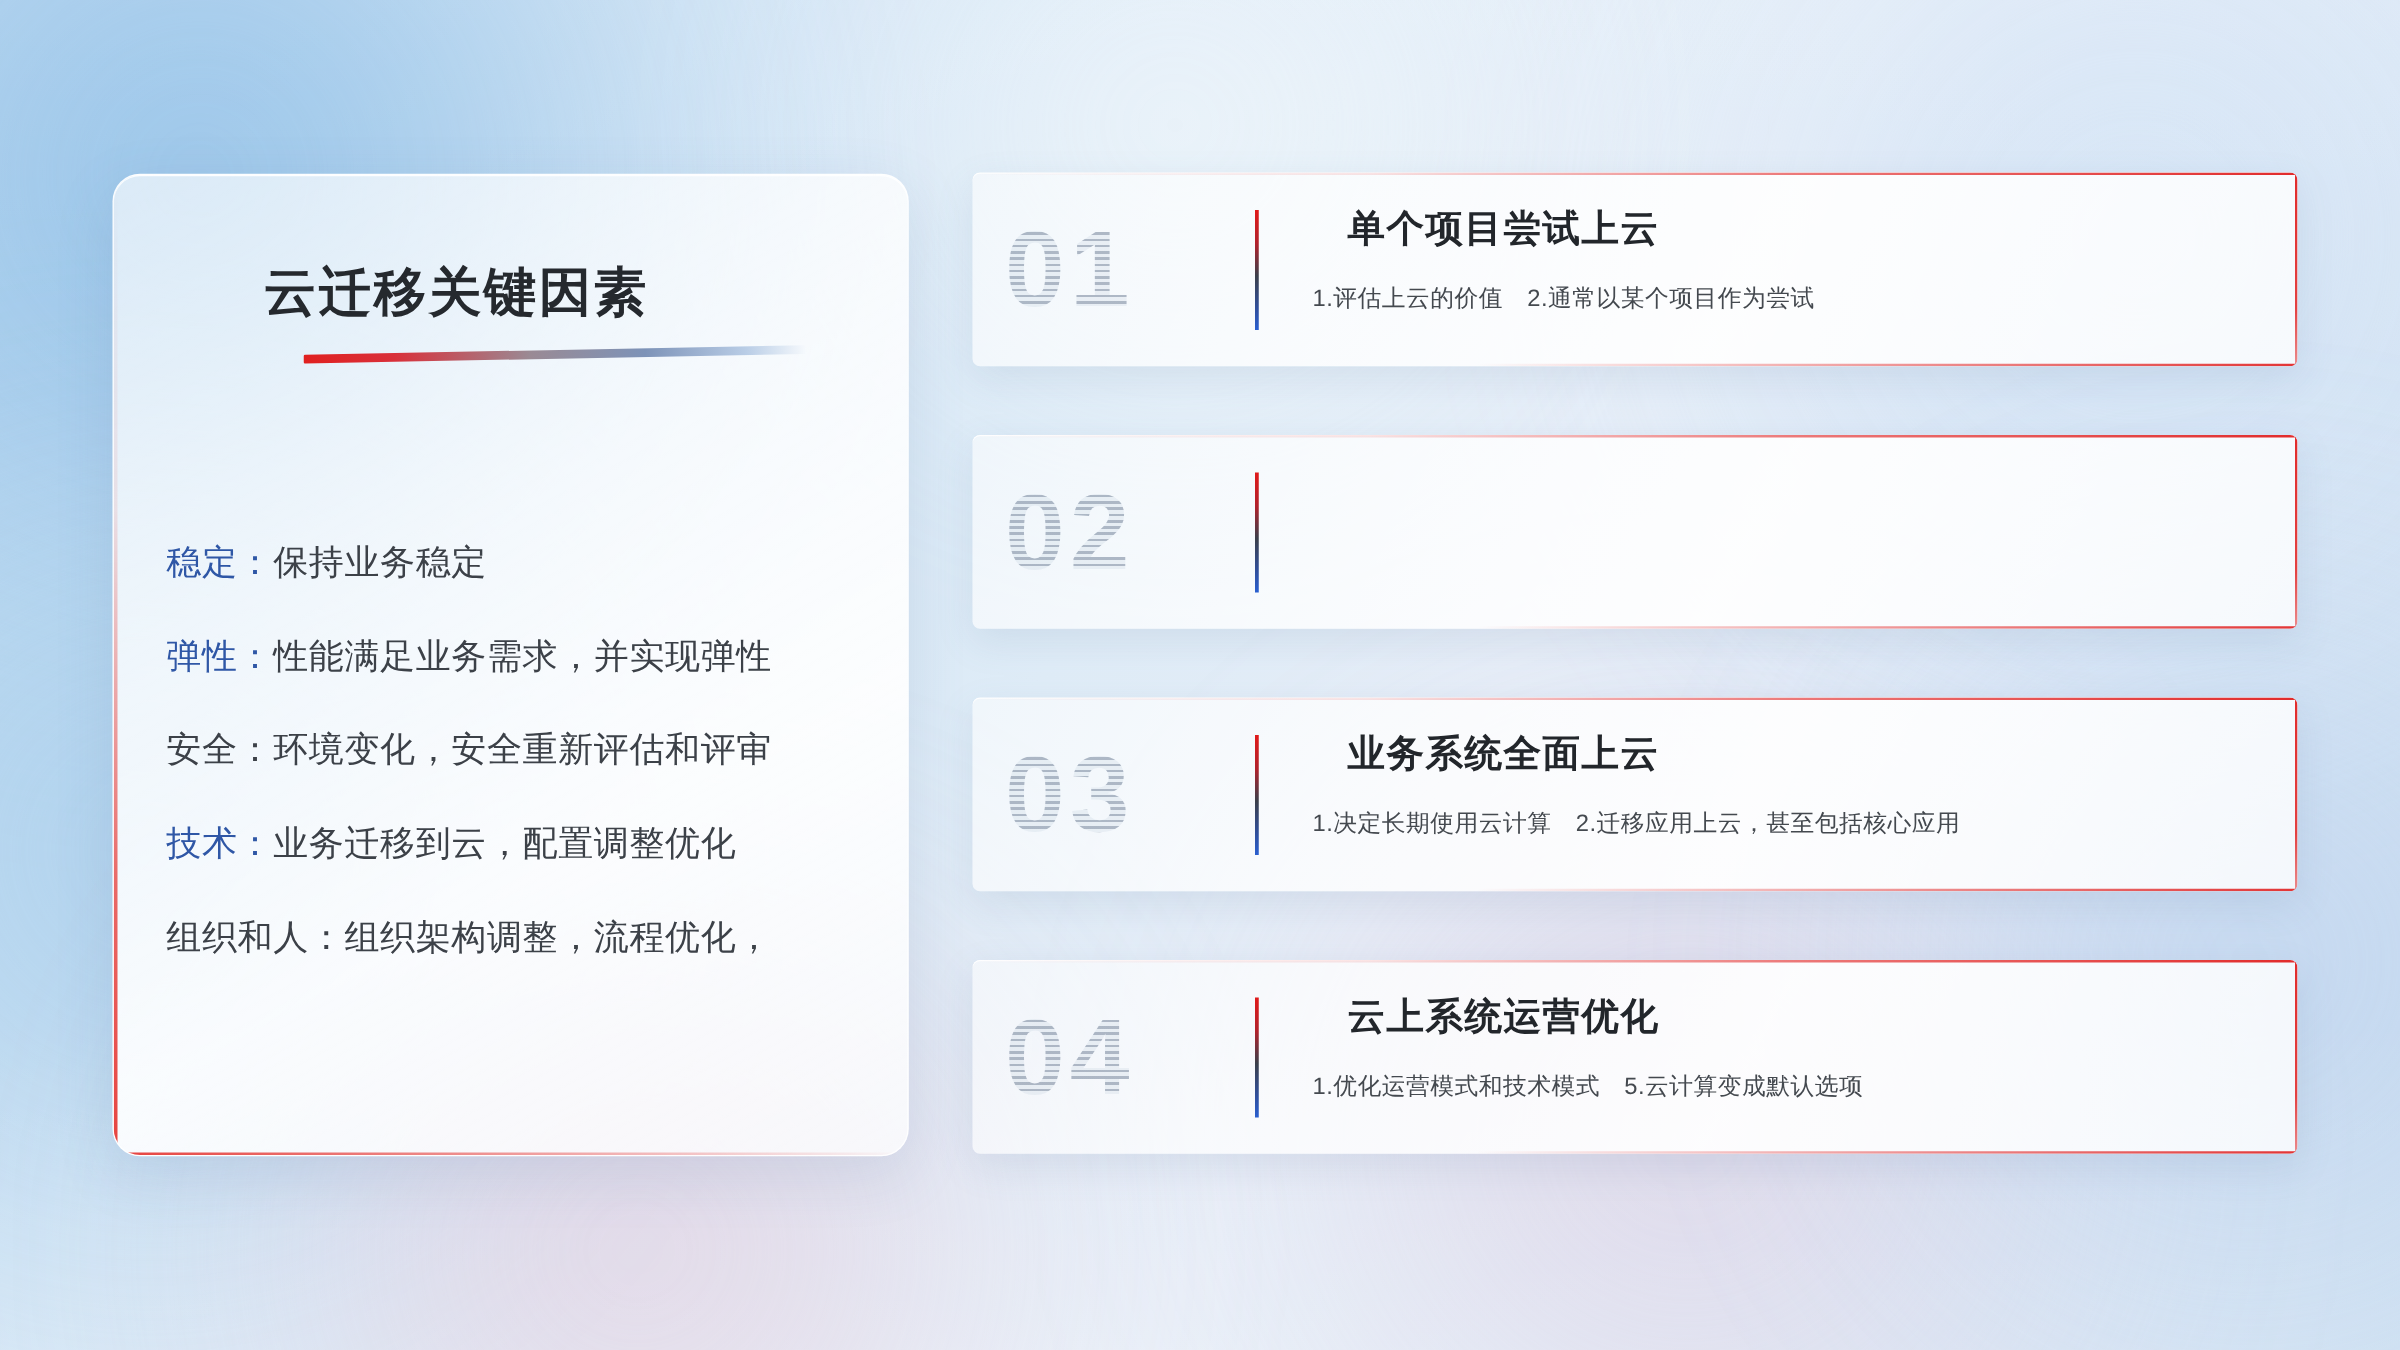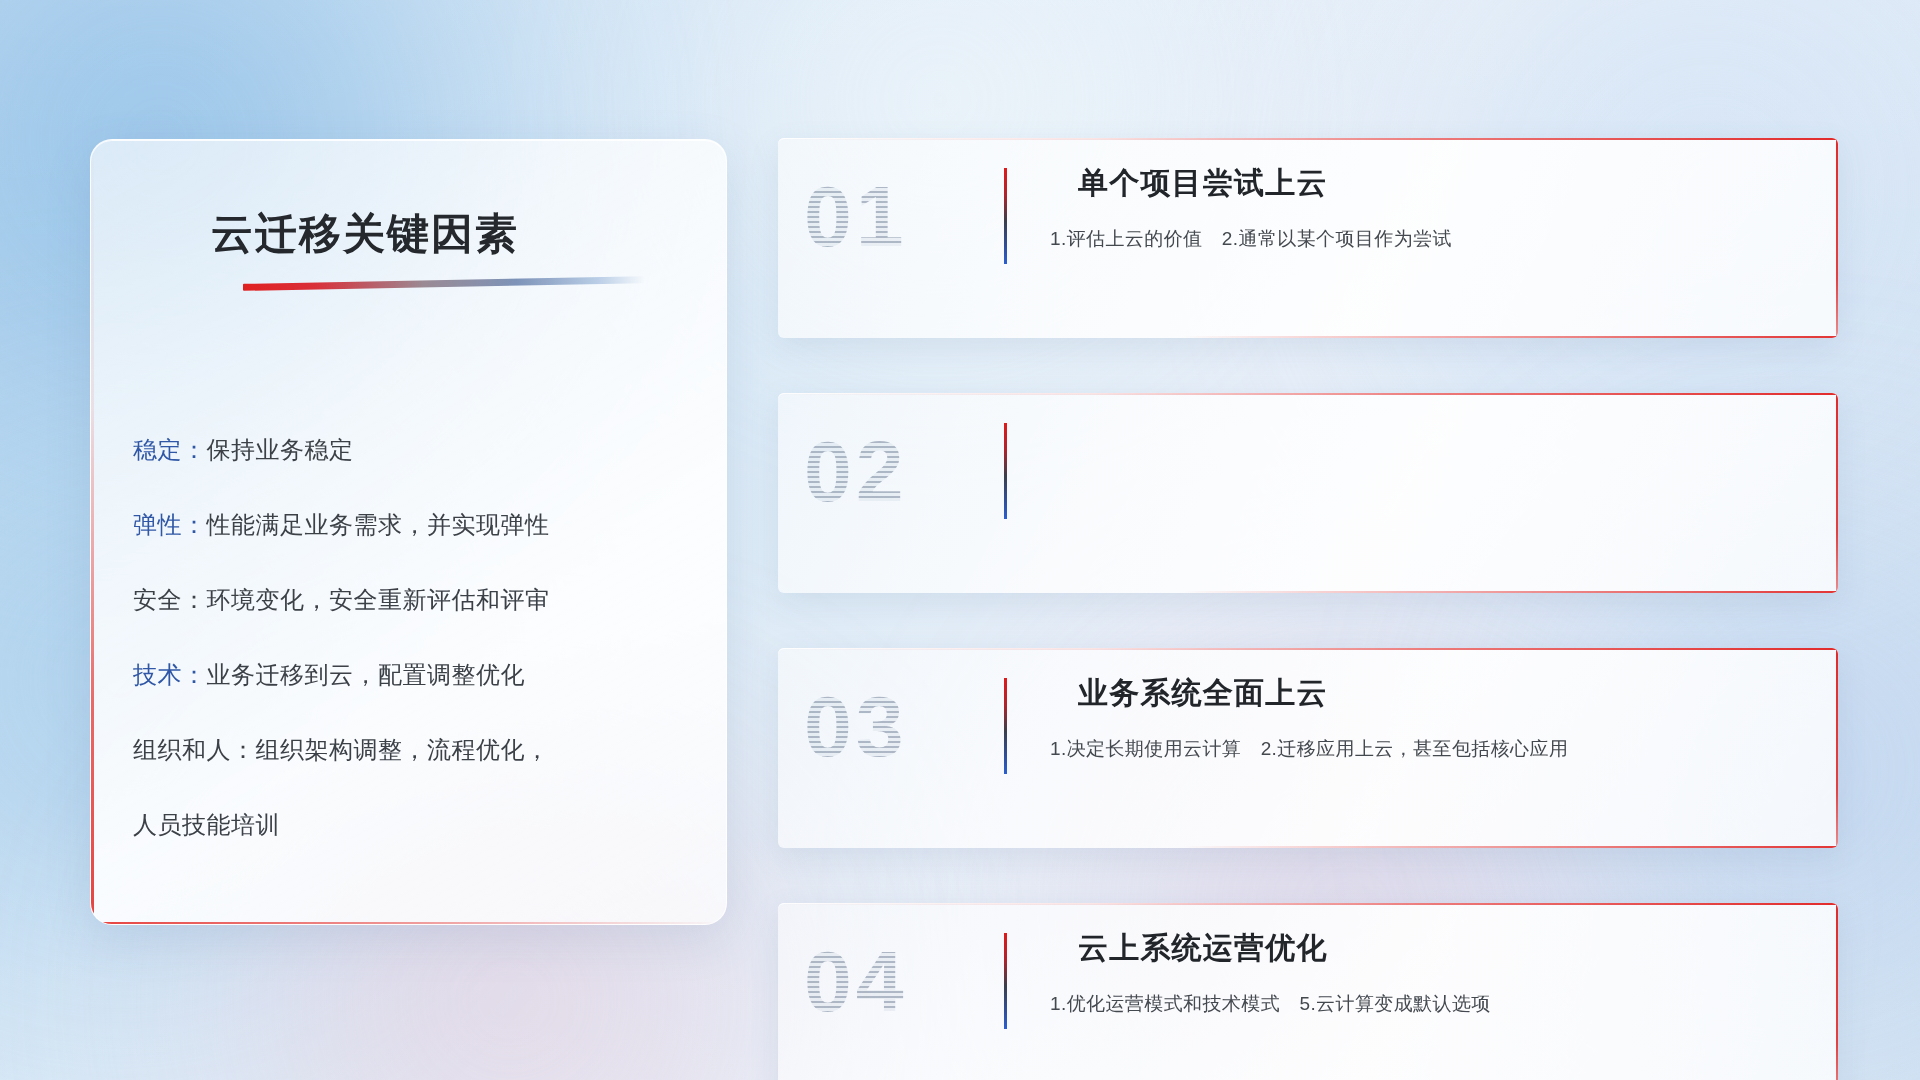--- a/index.html
+++ b/index.html
@@ -60,30 +60,30 @@
     white-space:nowrap;
   }
   #panel-title-rule{
     position:absolute; left:152px; top:140px; width:402px; height:7px;
     background:linear-gradient(90deg,#e02020 0%,#d9303a 18%,#9a8a94 45%,#7d93b8 68%,#b9cde6 88%,rgba(205,221,240,0) 100%);
     transform:skewY(-1.1deg);
     border-radius:1px;
   }
   #panel-lines{ position:absolute; left:42px; top:272px; right:24px; }
   .pline{
-    font-size:24px; line-height:75px; color:#3c4148; white-space:nowrap;
+    font-size:28px; line-height:75px; color:#3c4148; white-space:nowrap;
     letter-spacing:.5px;
   }
   .plabel{ color:#2f57a6; }
   .plabel.dark{ color:#3c4148; }
 
   
   #cards{ position:absolute; left:778px; top:138px; width:1060px; }
   .card{
-    position:relative; height:200px; margin-bottom:55px; border-radius:6px;
+    position:relative; height:155px; margin-bottom:55px; border-radius:6px;
     background:linear-gradient(118deg,rgba(255,255,255,.55) 0%,rgba(255,255,255,.78) 30%,rgba(255,255,255,.93) 58%,rgba(255,255,255,.80) 100%);
     box-shadow:0 10px 30px rgba(96,126,166,.13), inset 0 1px 0 rgba(255,255,255,.9);
     overflow:hidden;
   }
   .card-top-accent{
     position:absolute; top:0; left:0; width:100%; height:2px;
     background:linear-gradient(90deg,rgba(224,32,32,0) 0%,rgba(224,32,32,.12) 30%,rgba(224,32,32,.6) 62%,rgba(224,32,32,.95) 100%);
   }
   .card-right-accent{
     position:absolute; top:0; right:0; width:2px; height:100%;
@@ -149,21 +149,20 @@
     <div id="left-panel-accent"></div>
     <div id="left-panel-accent-b"></div>
     <div id="panel-title">云迁移关键因素</div>
     <div id="panel-title-rule"></div>
     <div id="panel-lines">
         <div class="pline"><span class="plabel">稳定：</span><span>保持业务稳定</span></div>
         <div class="pline"><span class="plabel">弹性：</span><span>性能满足业务需求，并实现弹性</span></div>
         <div class="pline"><span class="plabel dark">安全：</span><span>环境变化，安全重新评估和评审</span></div>
         <div class="pline"><span class="plabel">技术：</span><span>业务迁移到云，配置调整优化</span></div>
         <div class="pline"><span class="plabel dark">组织和人：</span><span>组织架构调整，流程优化，</span></div>
-        <div class="pline"><span>人员技能培训</span></div>
       </div>
   </div>
 
   <div id="cards">
       <div class="card">
         <div class="card-top-accent"></div>
         <div class="card-right-accent"></div>
         <div class="card-bottom-accent"></div>
         <div class="card-num-shadow">01</div>
         <div class="card-num">01</div>

